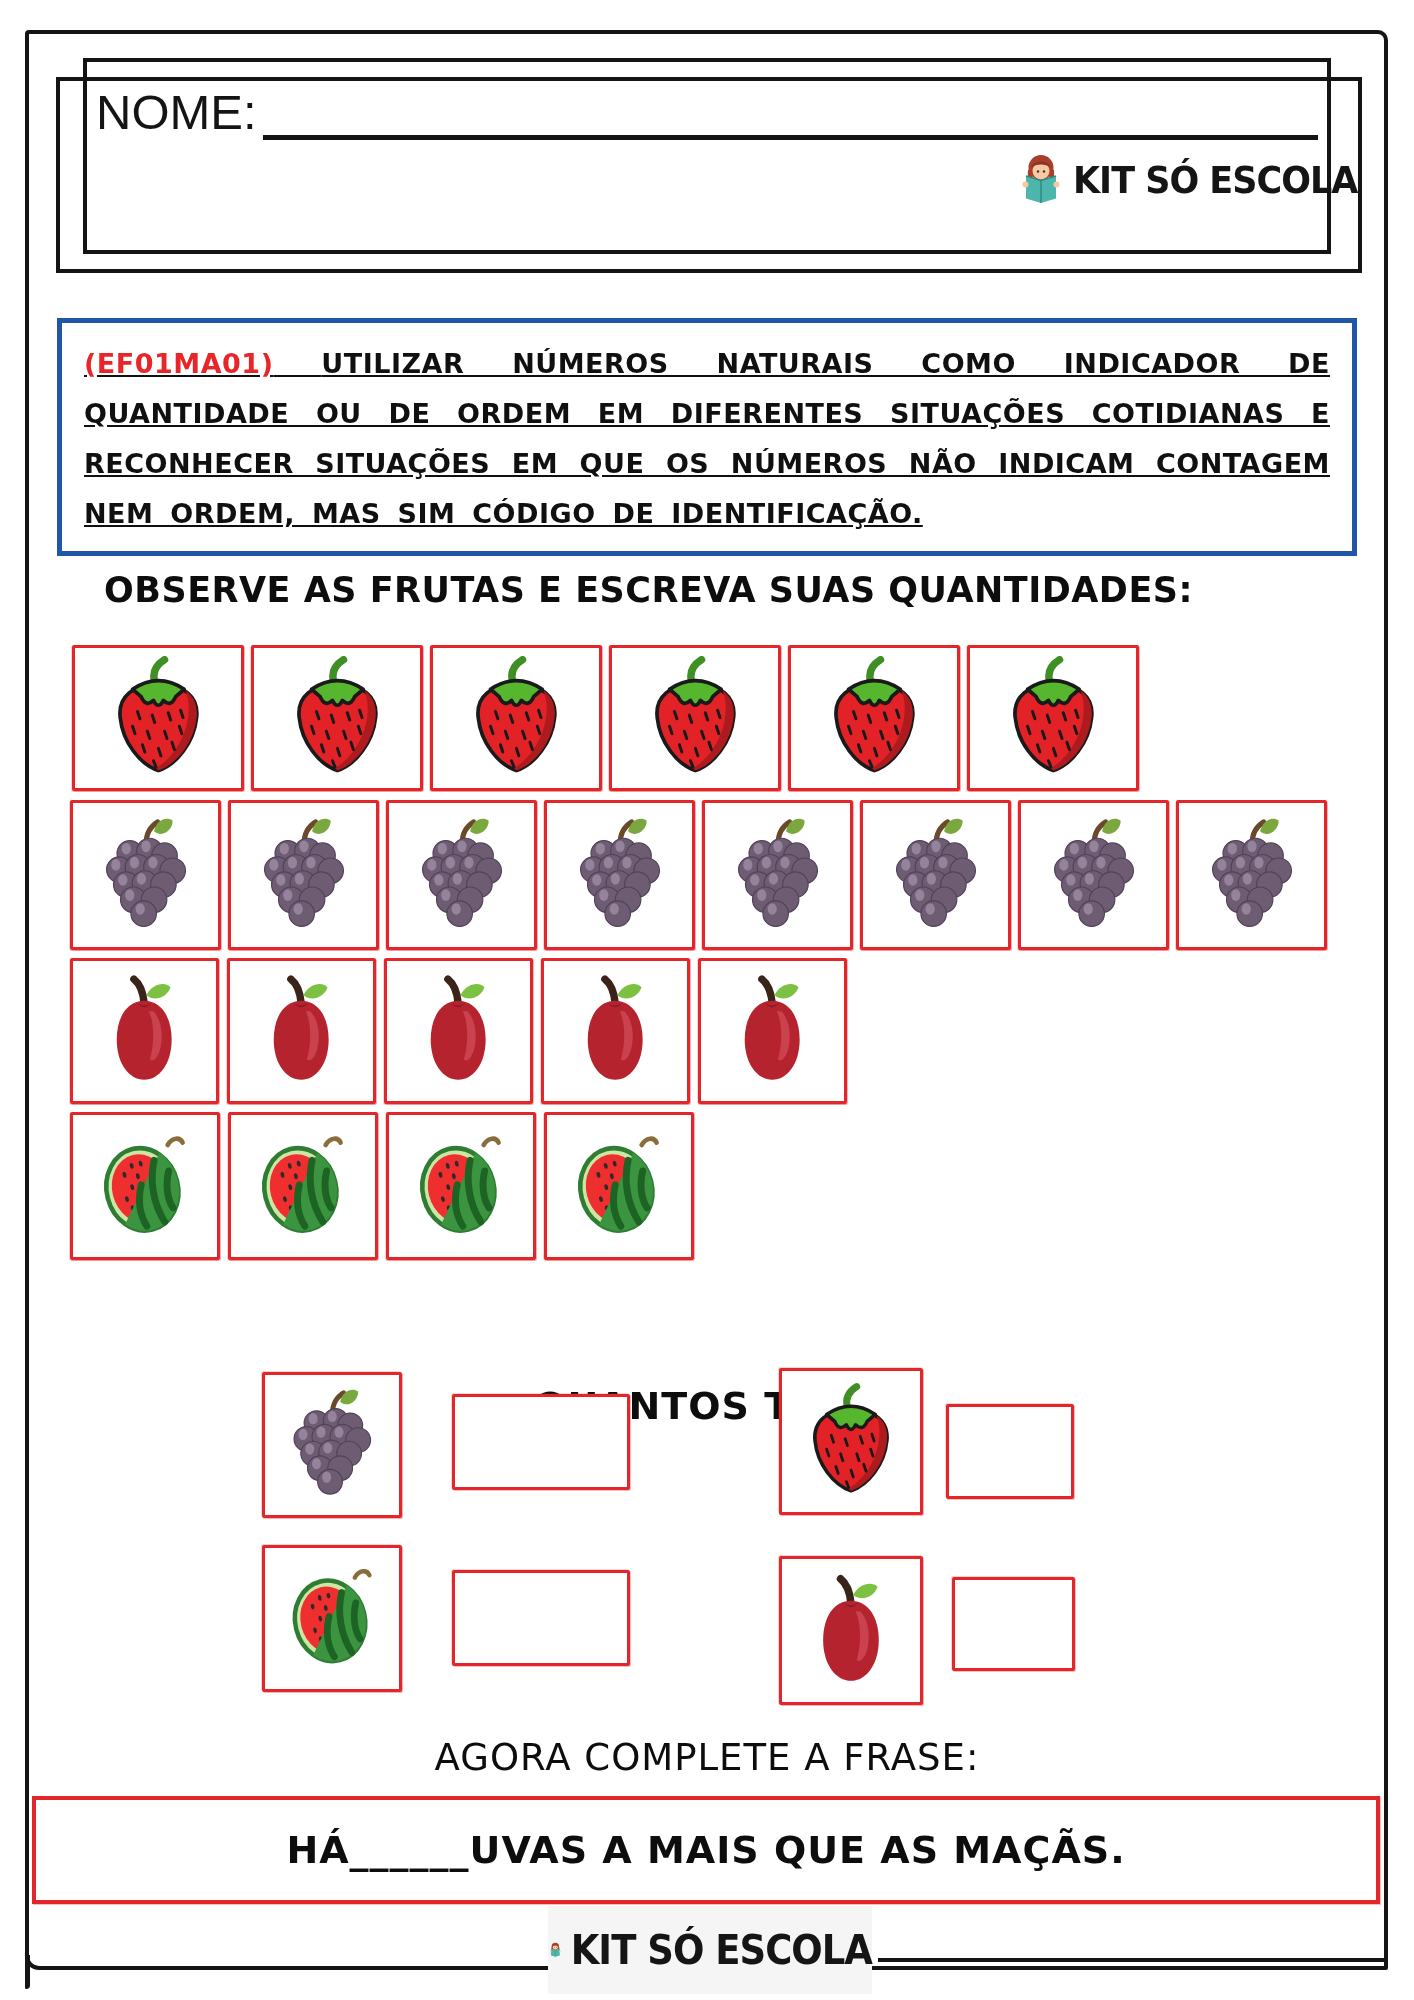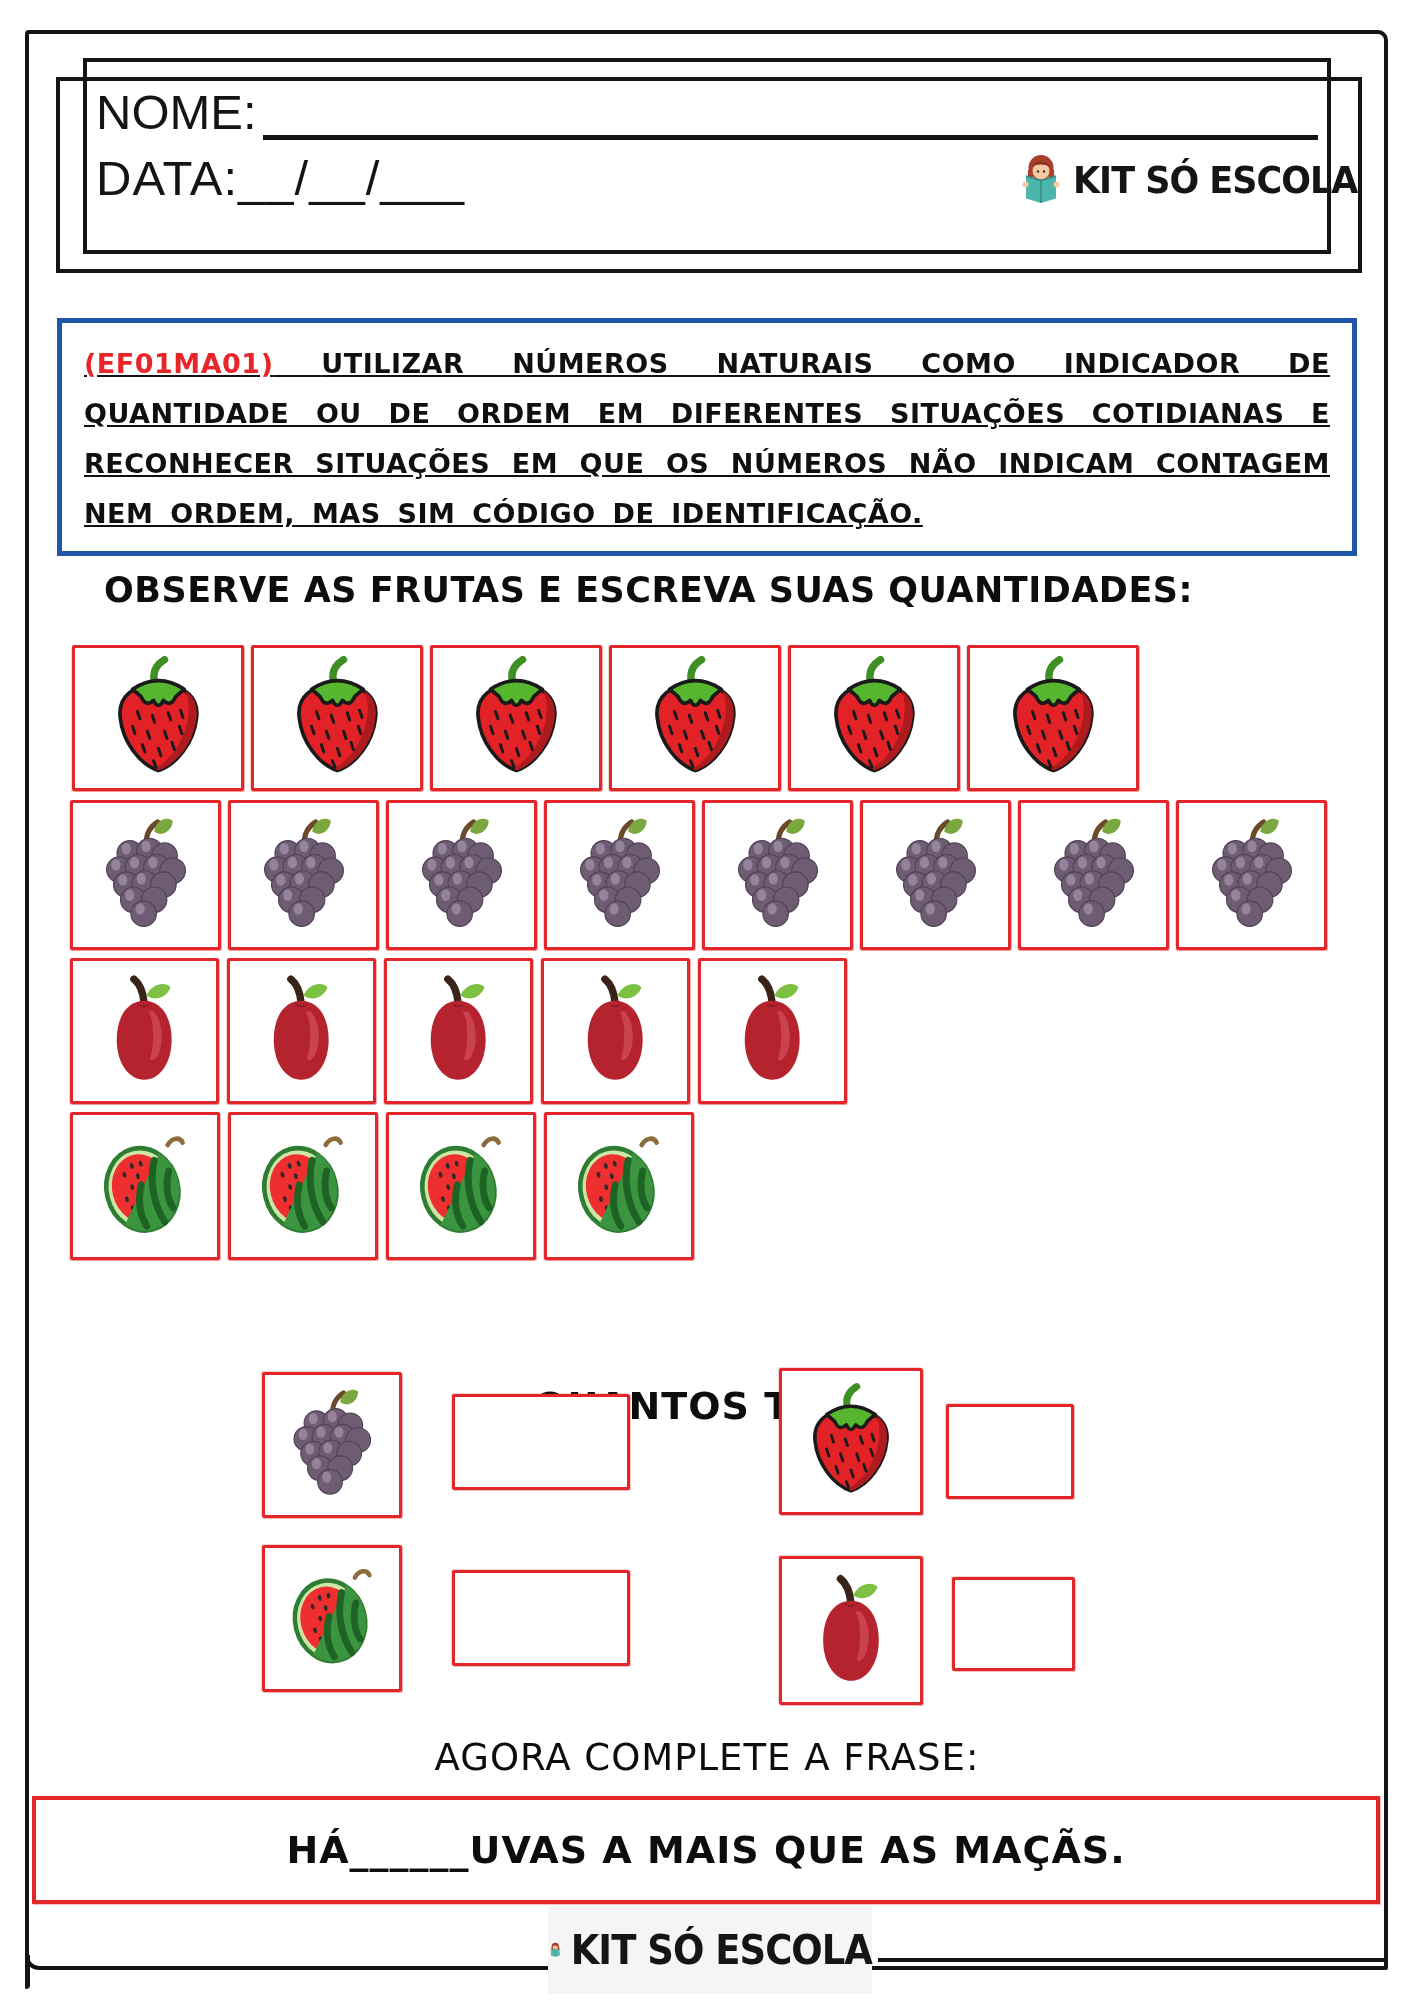--- a/index.html
+++ b/index.html
@@ -197,21 +197,20 @@
   <div class="border-hook"></div>
   <div class="bottom-dline"></div>
 
   <div class="hdr-a"></div>
   <div class="hdr-b"></div>
 
   <div class="name-row">
     <span>NOME:</span>
     <span class="write-line"></span>
   </div>
-  <div class="date-row">DATA:__/__/___</div>
 
   <div class="logo logo-header">
     <svg>
         <use href="#brand-girl"></use>
       </svg>
     <span class="logo-text">KIT SÓ ESCOLA</span>
   </div>
 
   <div class="objective">
     <p><span class="code">(EF01MA01)</span> <span>UTILIZAR NÚMEROS NATURAIS COMO INDICADOR DE QUANTIDADE OU DE ORDEM EM DIFERENTES SITUAÇÕES COTIDIANAS E RECONHECER SITUAÇÕES EM QUE OS NÚMEROS NÃO INDICAM CONTAGEM NEM ORDEM, MAS SIM CÓDIGO DE IDENTIFICAÇÃO.</span></p>

